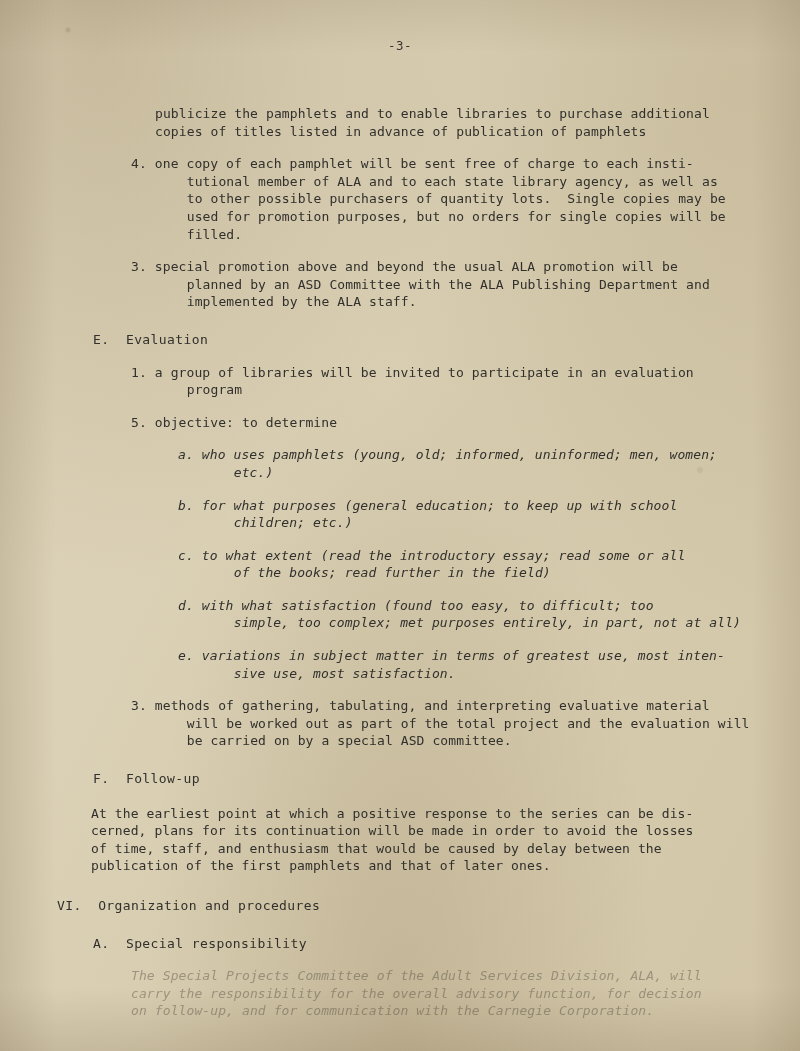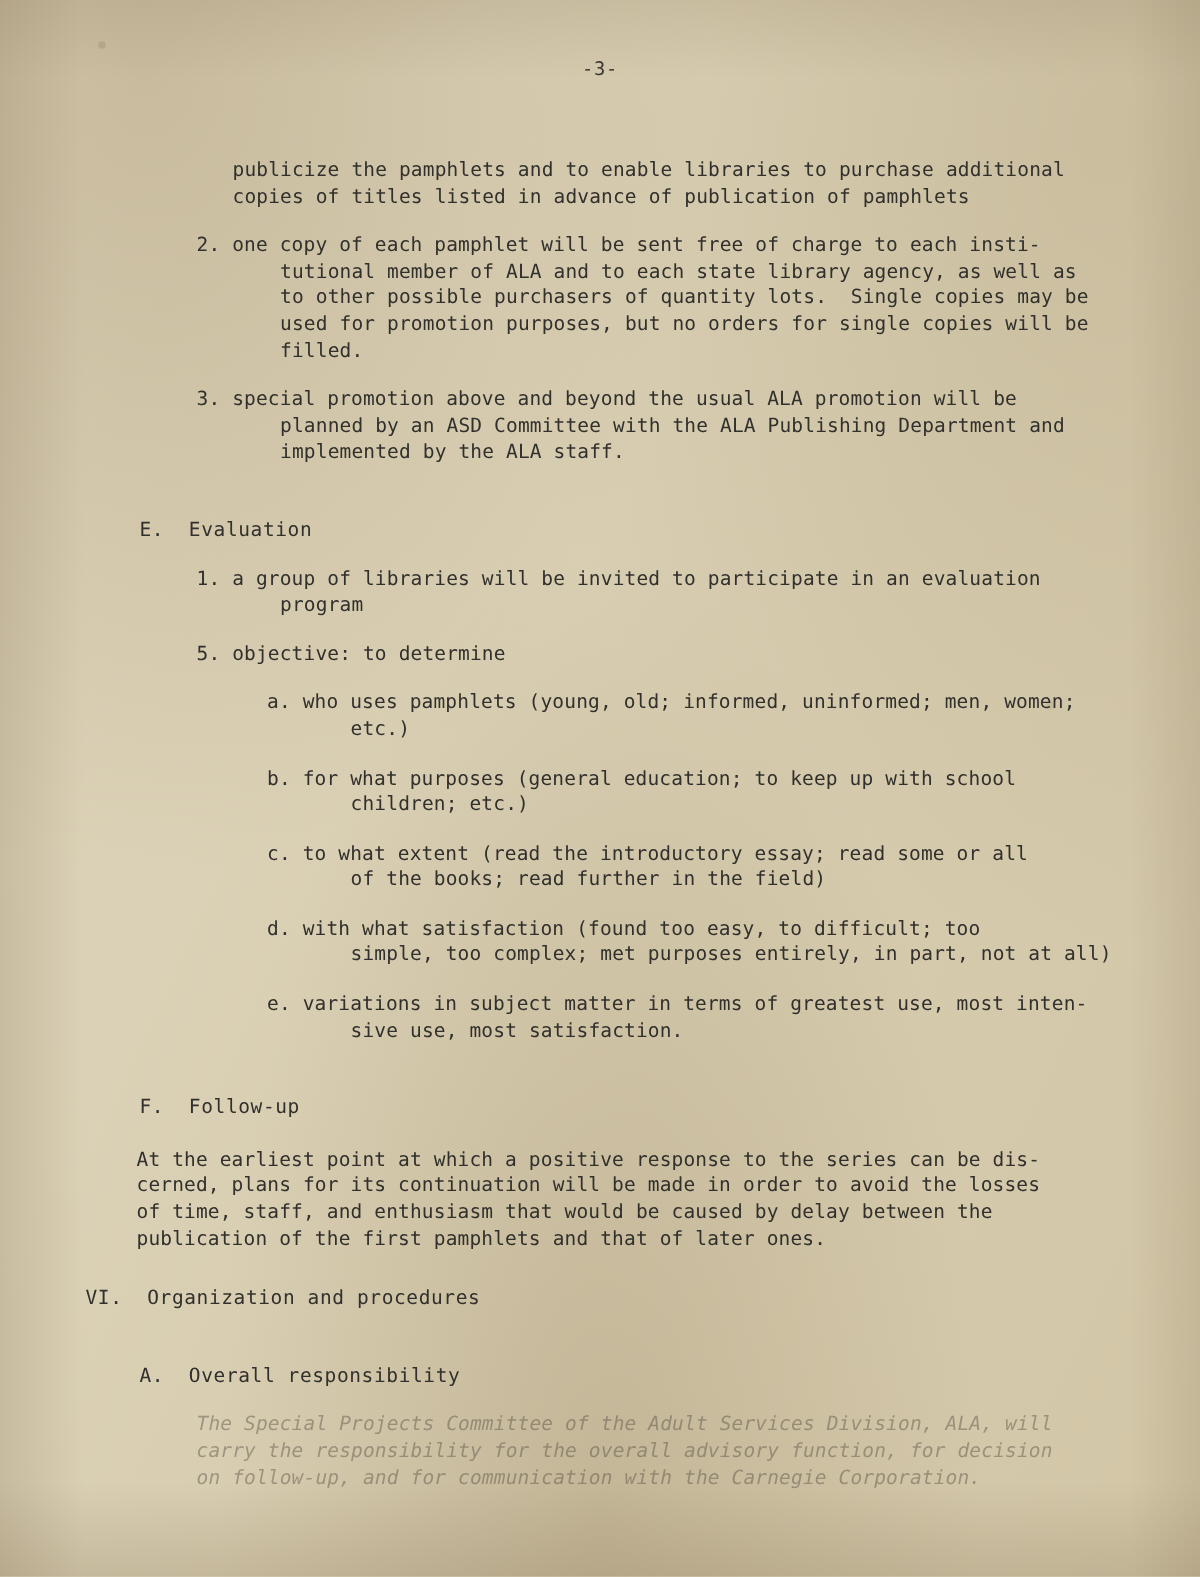--- a/index.html
+++ b/index.html
@@ -58,22 +58,22 @@
     color: #31302c;
   }
   .para {
     position: relative;
     margin: 0;
     white-space: pre-wrap;
   }
   
   .ind-cont   { margin-left: 155px; margin-top: 52px; }
   .ind-num    { margin-left: 131px; margin-top: 15px; text-indent: -24px; padding-left: 24px; }
-  .ind-sec    { margin-left: 93px;  margin-top: 34px; text-indent: -26px; padding-left: 26px; }
-  .ind-let    { margin-left: 178px; margin-top: 15px; text-indent: -24px; padding-left: 24px; }
+  .ind-sec    { margin-left: 93px;  margin-top: 20px; text-indent: -26px; padding-left: 26px; }
+  .ind-let    { margin-left: 178px; margin-top: 15px; text-indent: -24px; padding-left: 24px; font-style: italic; }
   .ind-roman  { margin-left: 57px;  margin-top: 22px; text-indent: -36px; padding-left: 36px; }
   .ind-plain  { margin-left: 131px; margin-top: 15px; }
   .ind-fu     { margin-left: 91px; margin-top: 17px; }
   .faded {
     color: rgba(70,66,56,0.40);
     font-style: italic;
   }
   .sec-label { letter-spacing: 0.4px; }
 </style>
 </head>
@@ -81,21 +81,21 @@
 
 <div class="page">
   <div class="content">
 
     <div class="page-number">-3-</div>
 
     <div class="body-block">
 
       <p class="para ind-cont">publicize the pamphlets and to enable libraries to purchase additional
 copies of titles listed in advance of publication of pamphlets</p>
-      <p class="para ind-num">2. one copy of each pamphlet will be sent free of charge to each insti-
+      <p class="para ind-num">4. one copy of each pamphlet will be sent free of charge to each insti-
     tutional member of ALA and to each state library agency, as well as
     to other possible purchasers of quantity lots.  Single copies may be
     used for promotion purposes, but no orders for single copies will be
     filled.</p>
       <p class="para ind-num">3. special promotion above and beyond the usual ALA promotion will be
     planned by an ASD Committee with the ALA Publishing Department and
     implemented by the ALA staff.</p>
       <p class="para ind-sec sec-label">E.  Evaluation</p>
       <p class="para ind-num">1. a group of libraries will be invited to participate in an evaluation
     program</p>
@@ -103,26 +103,29 @@
       <p class="para ind-let">a. who uses pamphlets (young, old; informed, uninformed; men, women;
     etc.)</p>
       <p class="para ind-let">b. for what purposes (general education; to keep up with school
     children; etc.)</p>
       <p class="para ind-let">c. to what extent (read the introductory essay; read some or all
     of the books; read further in the field)</p>
       <p class="para ind-let">d. with what satisfaction (found too easy, to difficult; too
     simple, too complex; met purposes entirely, in part, not at all)</p>
       <p class="para ind-let">e. variations in subject matter in terms of greatest use, most inten-
     sive use, most satisfaction.</p>
+      <p class="para ind-num">3. methods of gathering, tabulating, and interpreting evaluative material
+    will be worked out as part of the total project and the evaluation will
+    be carried on by a special ASD committee.</p>
       <p class="para ind-sec sec-label">F.  Follow-up</p>
       <p class="para ind-fu">At the earliest point at which a positive response to the series can be dis-
 cerned, plans for its continuation will be made in order to avoid the losses
 of time, staff, and enthusiasm that would be caused by delay between the
 publication of the first pamphlets and that of later ones.</p>
       <p class="para ind-roman sec-label">VI.  Organization and procedures</p>
-      <p class="para ind-sec sec-label">A.  Overall responsibility</p>
+      <p class="para ind-sec sec-label">A.  Special responsibility</p>
       <p class="para ind-plain faded">The Special Projects Committee of the Adult Services Division, ALA, will
 carry the responsibility for the overall advisory function, for decision
 on follow-up, and for communication with the Carnegie Corporation.</p>
 
     </div>
   </div>
 </div>
 
 </body></html>

